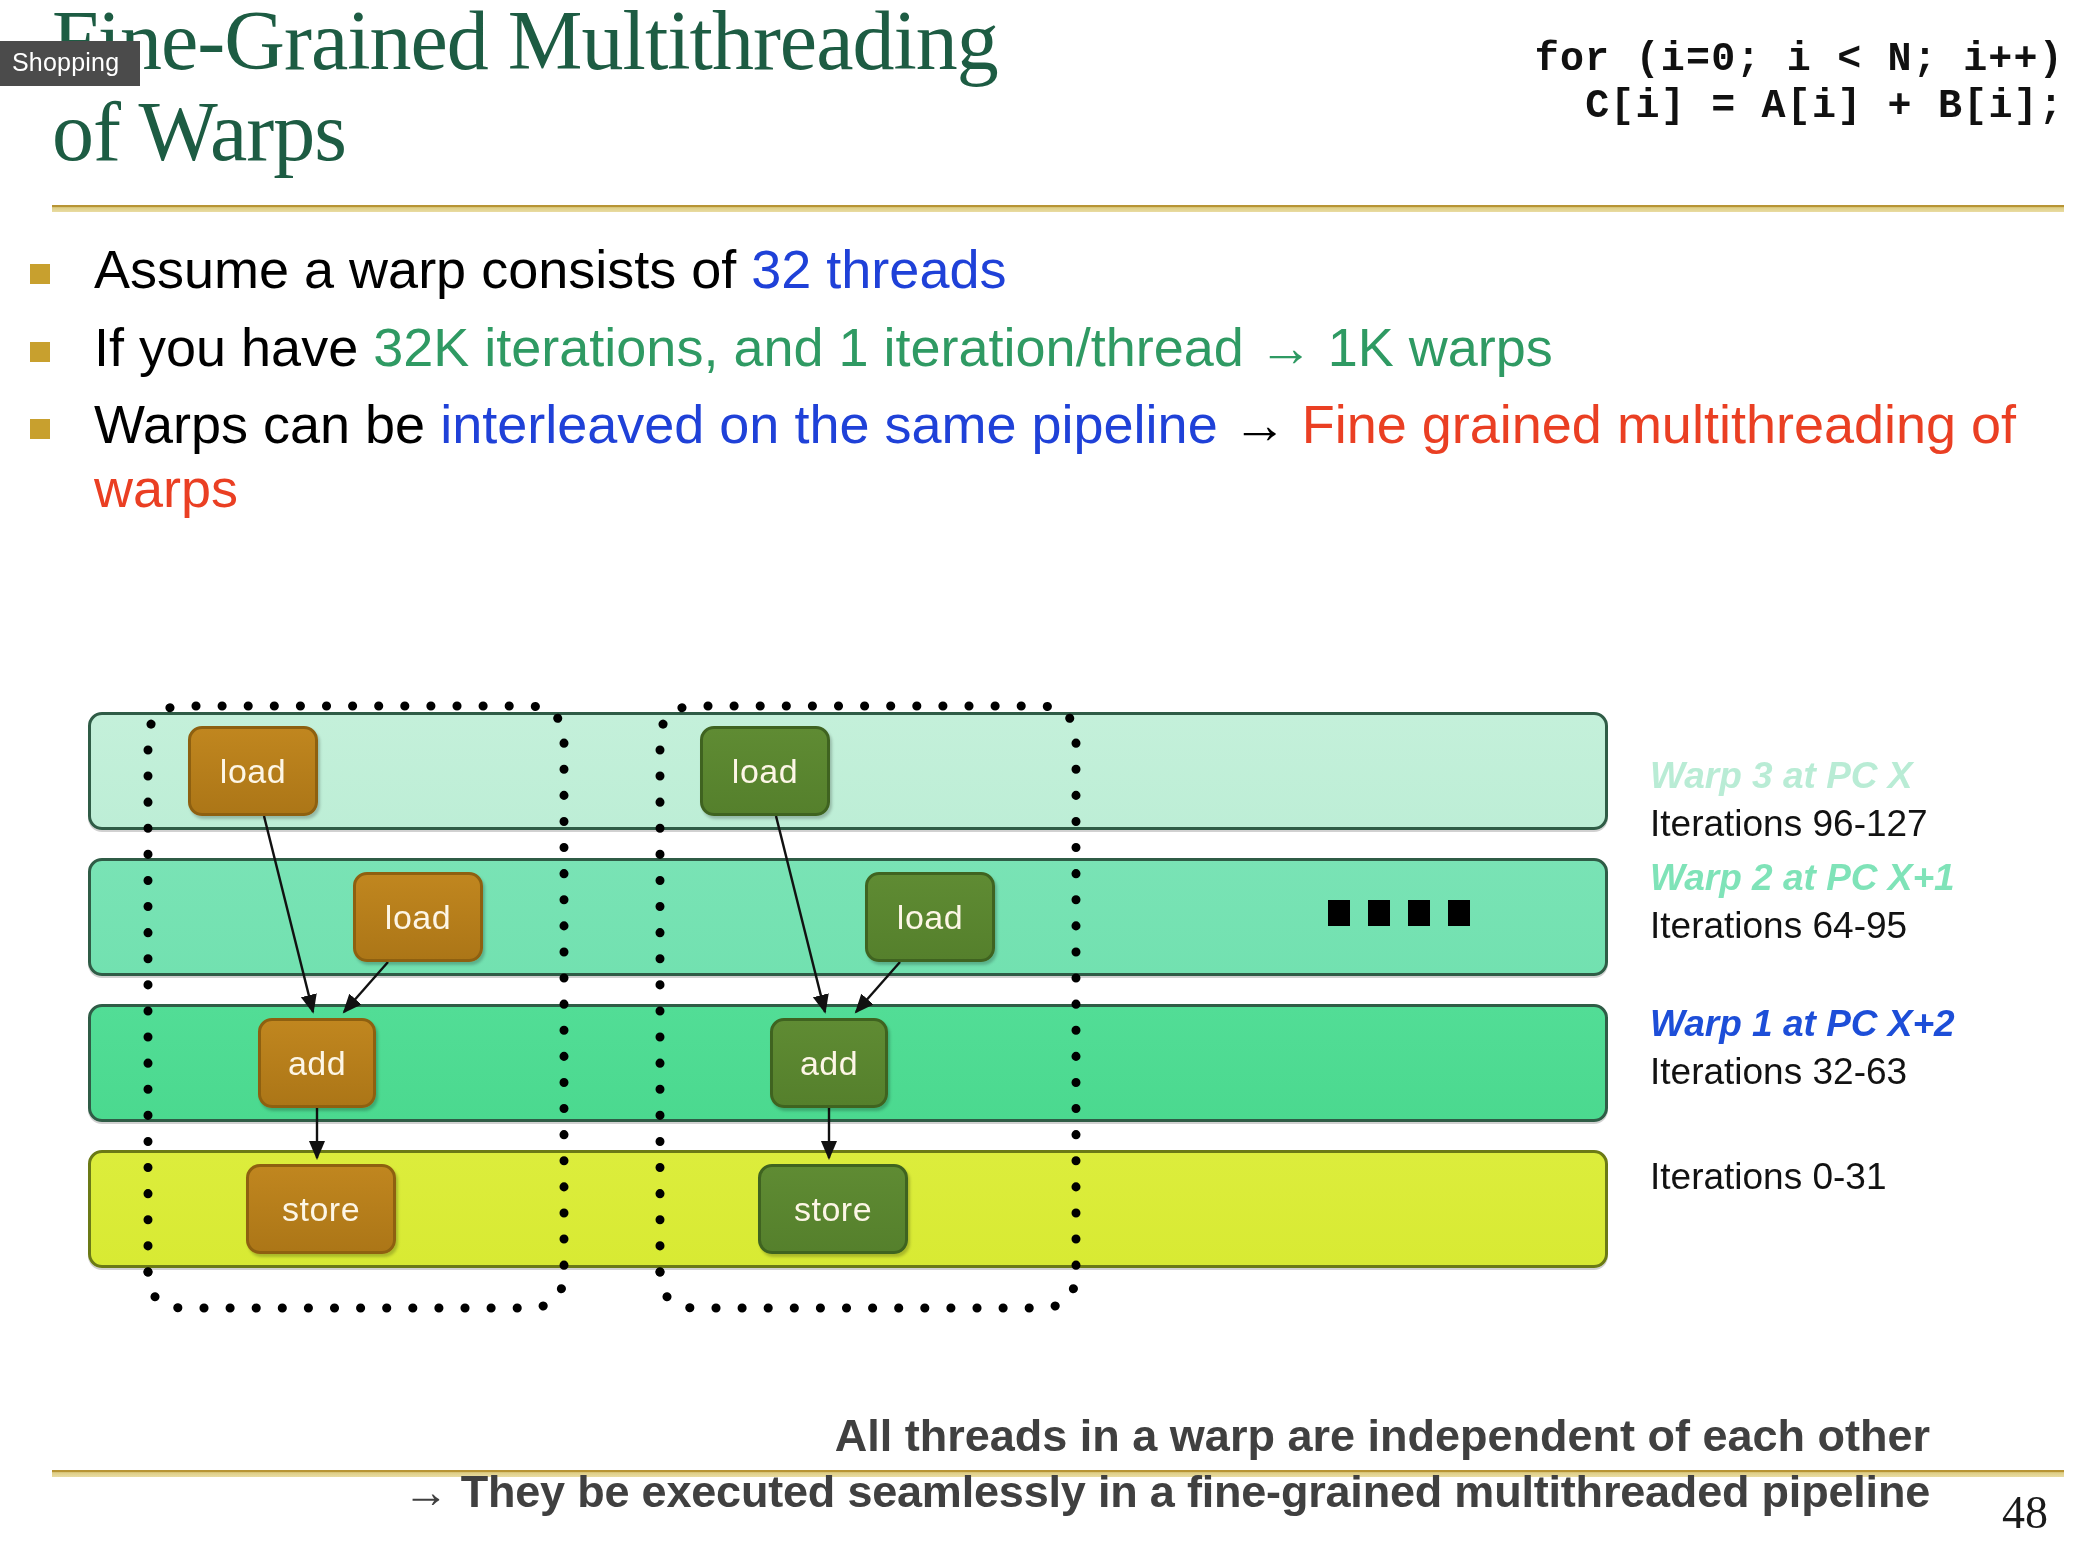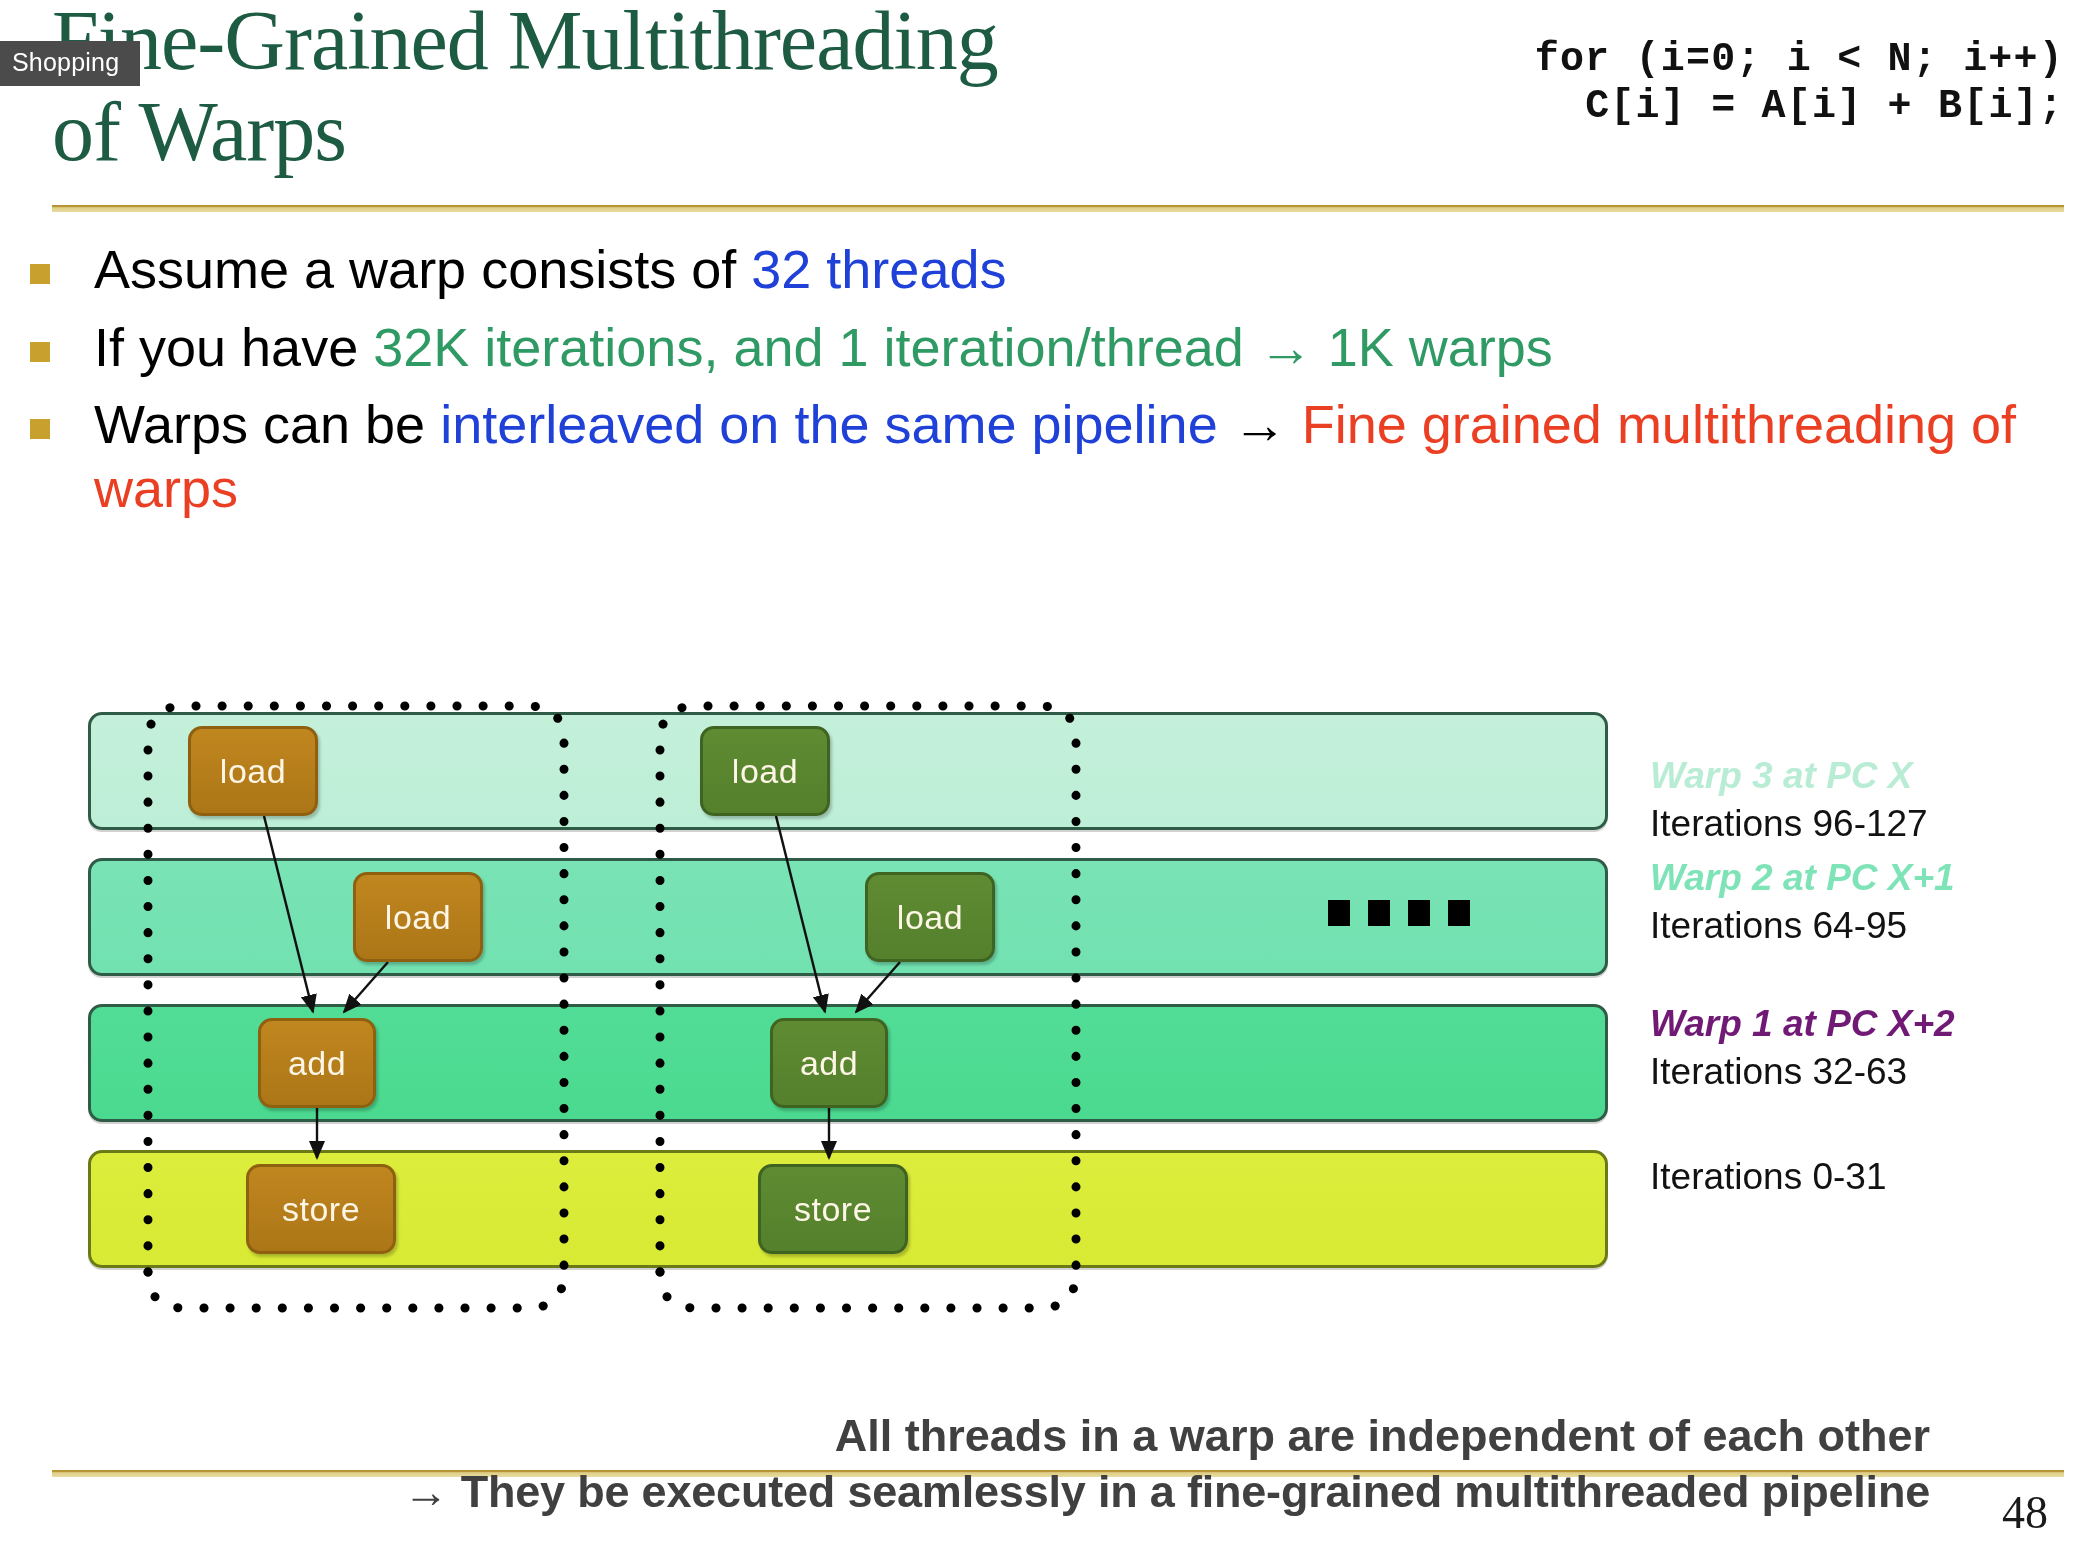--- a/index.html
+++ b/index.html
@@ -236,21 +236,21 @@
 <div id="warp-labels">
     <div class="warp-label-group" style="top: 0px; margin-top: 44px;">
       <div class="warp-title" style="color: rgb(185, 236, 213);">Warp 3 at PC X</div>
       <div class="warp-iters">Iterations  96-127</div>
     </div>
     <div class="warp-label-group" style="top: 146px;">
       <div class="warp-title" style="color: rgb(127, 227, 184);">Warp 2 at PC X+1</div>
       <div class="warp-iters">Iterations  64-95</div>
     </div>
     <div class="warp-label-group" style="top: 292px;">
-      <div class="warp-title" style="color: #701a75;">Warp 1 at PC X+2</div>
+      <div class="warp-title" style="color: #1d4ed8;">Warp 1 at PC X+2</div>
       <div class="warp-iters">Iterations  32-63</div>
     </div>
     <div class="warp-label-group" style="top: 438px;">
       <div class="warp-iters">Iterations  0-31</div>
     </div>
   </div>
 
 <div id="caption">
   <div>All threads in a warp are independent of each other</div>
   <div class="cap-line-2">→ They be executed seamlessly in a fine-grained multithreaded pipeline</div>

